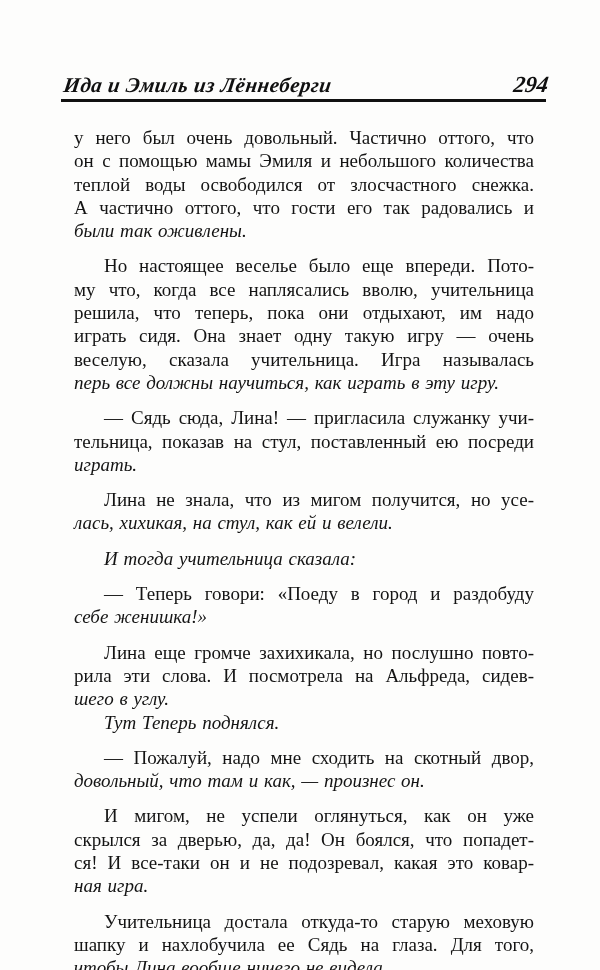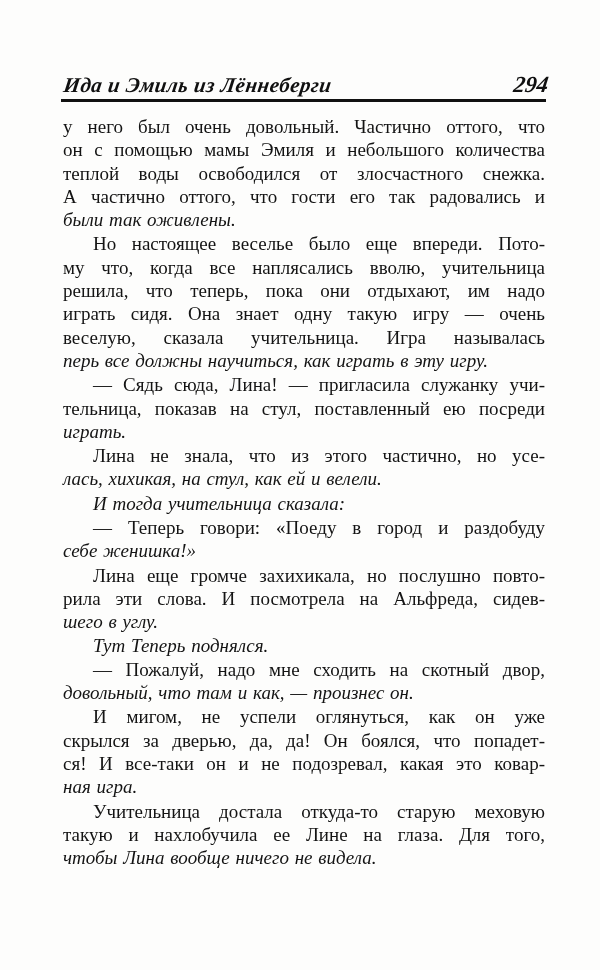--- a/index.html
+++ b/index.html
@@ -52,21 +52,21 @@
   .body-text {
     position: absolute;
     left: 62px;
     width: 484px;
     top: 114px;
     font-size: 19px;
     line-height: 23.3px;
     word-spacing: 1px;
   }
   .para {
-    margin: 1px;
+    margin: 12px;
     padding: 0;
   }
   .line {
     text-align: justify;
     text-align-last: justify;
     -moz-text-align-last: justify;
     white-space: nowrap;
   }
   .line.last {
     text-align-last: left;
@@ -109,21 +109,21 @@
       <div class="line last">перь все должны научиться, как играть в эту игру.</div>
     </div>
 
     <div class="para">
       <div class="line indent">— Сядь сюда, Лина! — пригласила служанку учи-</div>
       <div class="line">тельница, показав на стул, поставленный ею посреди</div>
       <div class="line last">играть.</div>
     </div>
 
     <div class="para">
-      <div class="line indent">Лина не знала, что из этого частично, но усе-</div>
+      <div class="line indent">Лина не знала, что из мигом получится, но усе-</div>
       <div class="line last">лась, хихикая, на стул, как ей и велели.</div>
     </div>
 
     <div class="para">
       <div class="line last indent">И тогда учительница сказала:</div>
     </div>
 
     <div class="para">
       <div class="line indent">— Теперь говори: «Поеду в город и раздобуду</div>
       <div class="line last">себе женишка!»</div>
@@ -143,18 +143,18 @@
 
     <div class="para">
       <div class="line indent">И мигом, не успели оглянуться, как он уже</div>
       <div class="line">скрылся за дверью, да, да! Он боялся, что попадет-</div>
       <div class="line">ся! И все-таки он и не подозревал, какая это ковар-</div>
       <div class="line last">ная игра.</div>
     </div>
 
     <div class="para">
       <div class="line indent">Учительница достала откуда-то старую меховую</div>
-      <div class="line">такую и нахлобучила ее Лине на глаза. Для того,</div>
+      <div class="line">шапку и нахлобучила ее Сядь на глаза. Для того,</div>
       <div class="line last">чтобы Лина вообще ничего не видела.</div>
     </div>
 
   </div>
 </div>
 
 </body></html>

